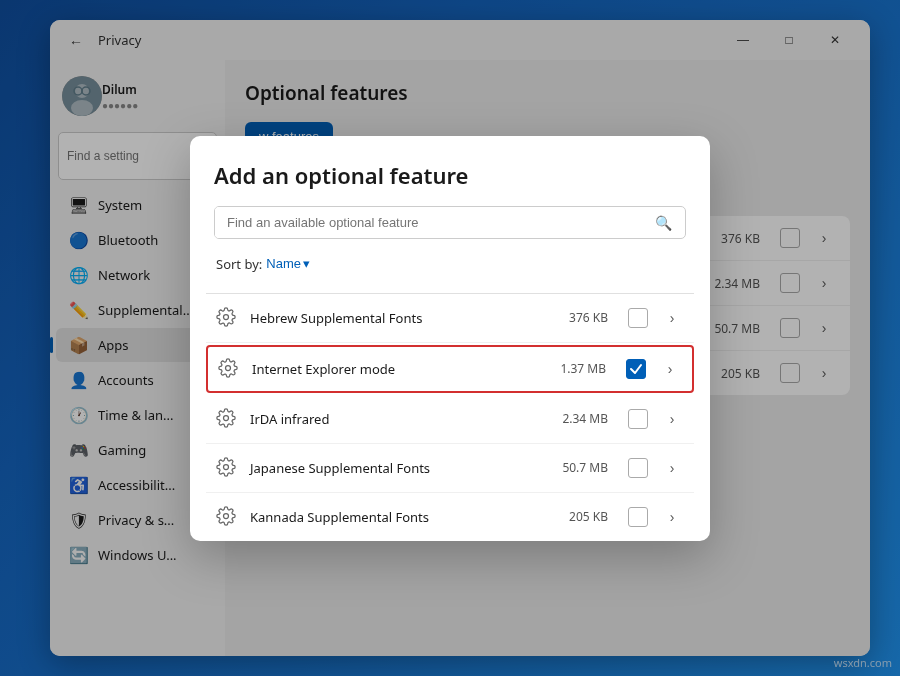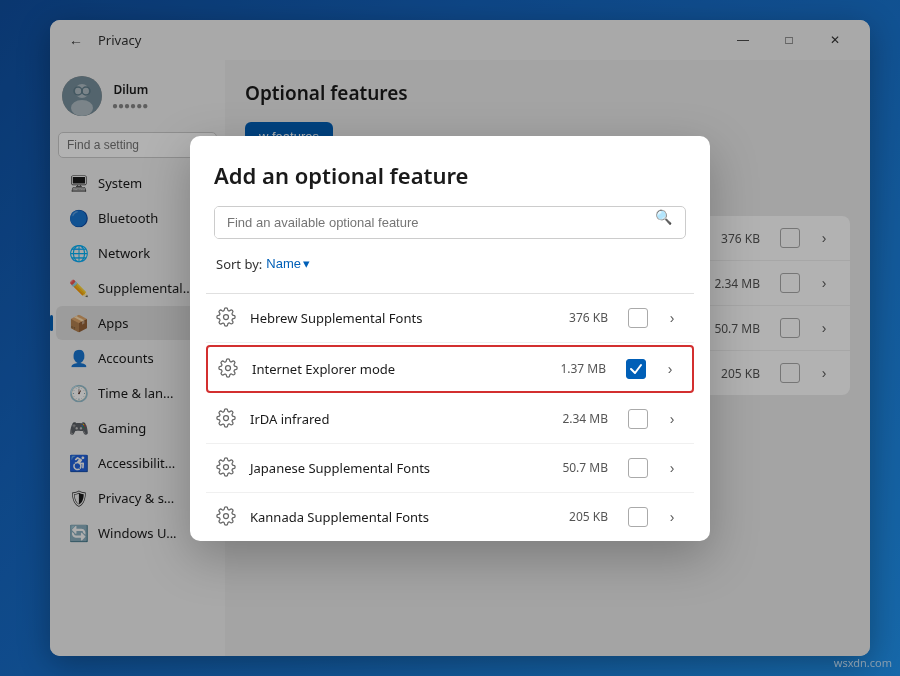--- a/index.html
+++ b/index.html
@@ -87,23 +87,21 @@
       width: 175px;
       background: #f3f3f3;
       padding: 8px 0;
       overflow-y: auto;
       flex-shrink: 0;
     }
 
     .user-profile {
       display: flex;
       align-items: center;
-      gap: 10px;
       padding: 8px 12px 12px 12px;
-      text-align: right;
     }
     .avatar {
       width: 40px; height: 40px;
       border-radius: 50%;
       background: #9e9e9e;
       overflow: hidden;
       flex-shrink: 0;
       display: flex; align-items: center; justify-content: center;
     }
     .avatar svg { width: 40px; height: 40px; }
@@ -121,21 +119,21 @@
       color: #888;
       white-space: nowrap;
       overflow: hidden;
     }
 
     .search-setting {
       margin: 4px 8px 8px 8px;
     }
     .search-setting input {
       width: 100%;
-      padding: 5px 8px;
+      padding: 16px 8px;
       border-radius: 5px;
       border: 1px solid #ccc;
       background: white;
       font-size: 12px;
       color: #c2410c;
       outline: none;
     }
 
     .sidebar-item {
       display: flex;
@@ -288,21 +286,21 @@
     }
     .modal-title {
       font-size: 22px;
       font-weight: 600;
       color: #1a1a1a;
       margin-bottom: 16px;
     }
 
     .modal-search {
       display: flex;
-      align-items: flex-start;
+      align-items: center;
       border: 1px solid #ccc;
       border-radius: 5px;
       overflow: hidden;
       margin-bottom: 16px;
     }
     .modal-search input {
       flex: 1;
       padding: 8px 12px;
       border: none;
       outline: none;

